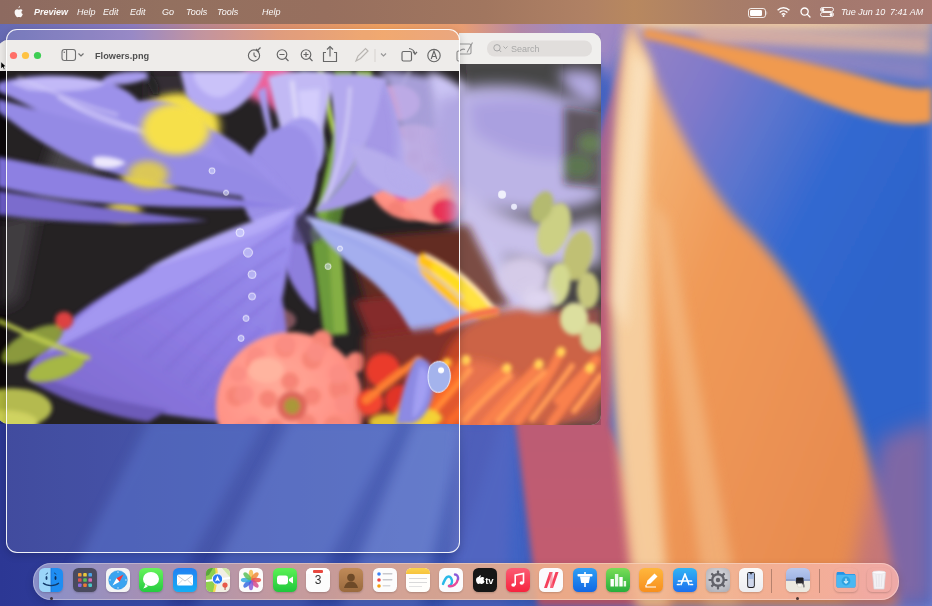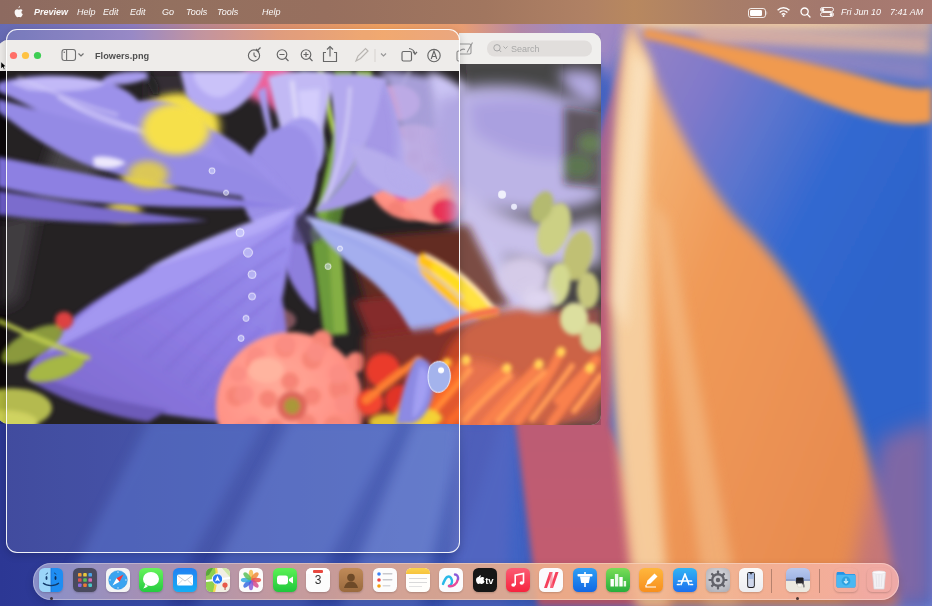--- a/index.html
+++ b/index.html
@@ -602,21 +602,21 @@
     <svg class="abs" style="left:800px;top:6.5px" width="11" height="11" viewBox="0 0 11 11">
       <circle cx="4.6" cy="4.6" r="3.6" fill="none" stroke="#fff" stroke-width="1.3"></circle>
       <line x1="7.4" y1="7.4" x2="10" y2="10" stroke="#fff" stroke-width="1.3" stroke-linecap="round"></line>
     </svg>
     <svg class="abs" style="left:820px;top:7px" width="14" height="10" viewBox="0 0 14 10">
       <rect x="0.5" y="0.5" width="13" height="4" rx="2" fill="none" stroke="#fff" stroke-width="0.9"></rect>
       <circle cx="2.8" cy="2.5" r="1.5" fill="#fff"></circle>
       <rect x="0.5" y="5.5" width="13" height="4" rx="2" fill="none" stroke="#fff" stroke-width="0.9"></rect>
       <circle cx="11.2" cy="7.5" r="1.5" fill="#fff"></circle>
     </svg>
-    <span class="mitem" style="left:841px">Fri Jun 10</span>
+    <span class="mitem" style="left:841px">Tue Jun 10</span>
     <span class="mitem" style="left:890px">7:41 AM</span>
   </div>
 
   <div id="dock">
       <div class="dicon" style="left:6.4px;background:linear-gradient(90deg,#9bd5f9 0 50%,#1e8df2 50% 100%);overflow:hidden">
 <svg width="24" height="24" viewBox="0 0 24 24">
           <path d="M12,0 L12,24" stroke="#1470d8" stroke-width="0.8"></path>
 <ellipse cx="7.5" cy="10" rx="1" ry="2" fill="#123a6a"></ellipse>
           <ellipse cx="16.5" cy="10" rx="1" ry="2" fill="#0c2c55"></ellipse>
 <path d="M4,15 C8,18.5 16,18.5 20,15" stroke="#123a6a" stroke-width="1.2" fill="none"></path>

